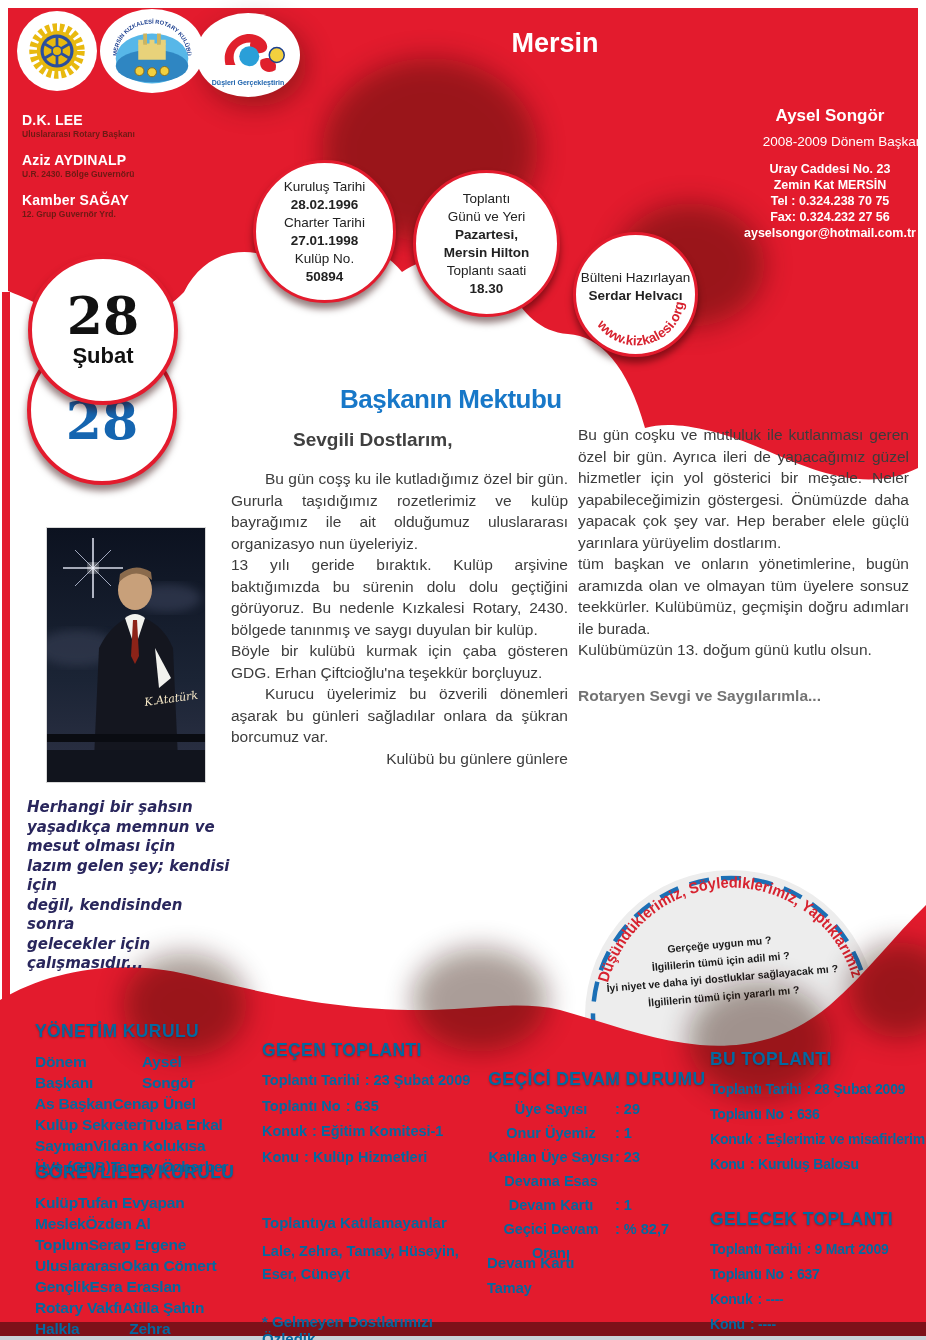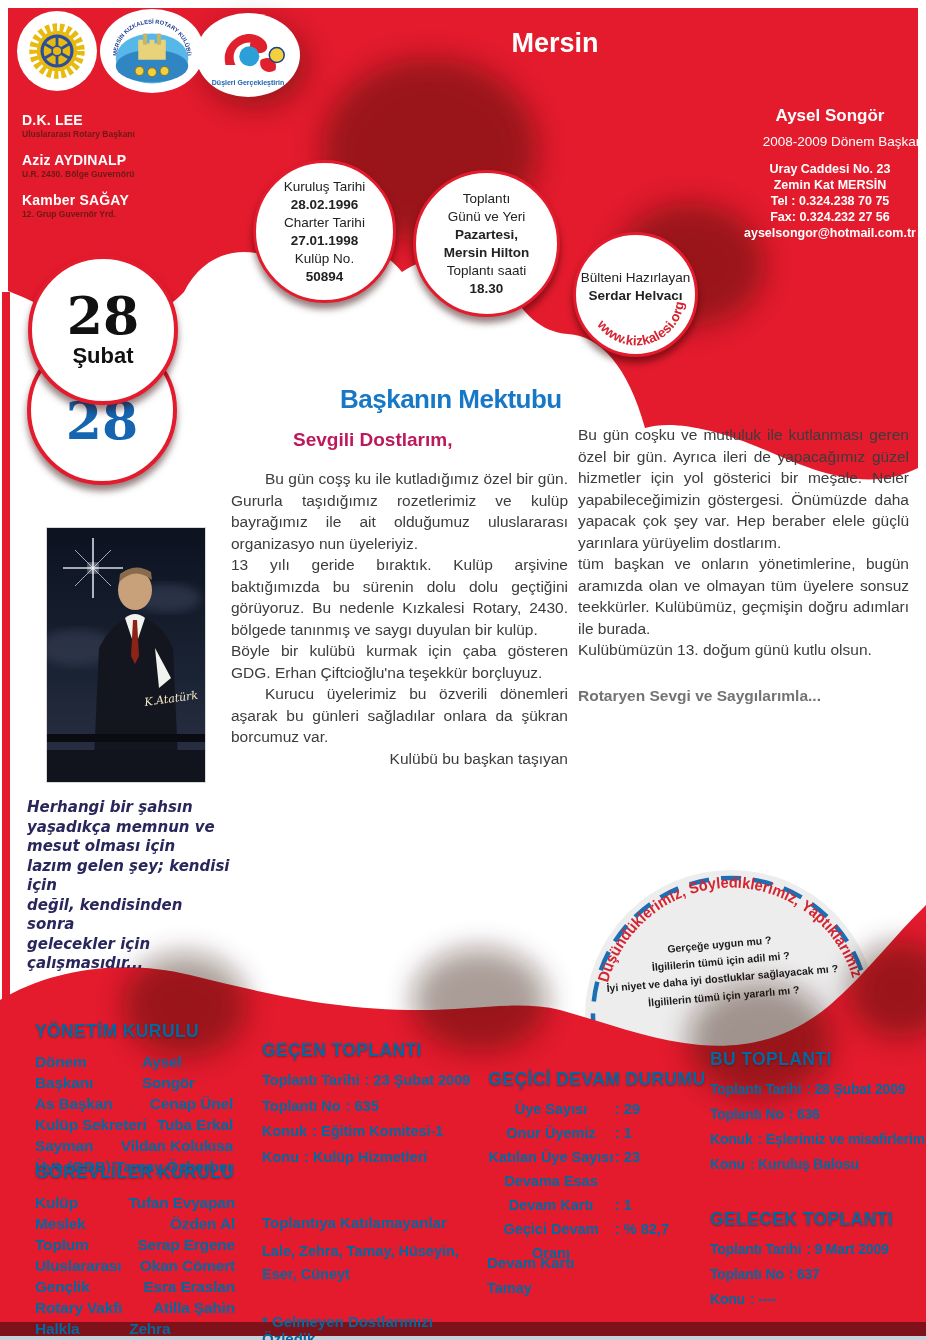--- a/index.html
+++ b/index.html
@@ -42,41 +42,41 @@
   .c-sayi{left:27px;top:335px;width:142px;height:142px;border-width:4px;z-index:3;}
   .c-subat{left:28px;top:255px;width:142px;height:142px;border-width:4px;z-index:4;}
   .big-num{font-family:"DejaVu Serif",serif;font-weight:bold;font-size:52px;line-height:50px;color:#111;}
   .c-subat .mon{font-size:22px;font-weight:bold;color:#111;margin-top:2px;}
   .c-sayi .sayi{font-size:19px;font-weight:bold;color:#1565b0;letter-spacing:.5px;}
   .c-sayi .big-num{color:#1565b0;}
 
   
   .letter-h{position:absolute;left:340px;top:384px;font-size:26px;font-weight:bold;
             color:#1878c8;letter-spacing:-.5px;z-index:3;}
-  .salut{position:absolute;left:293px;top:429px;font-size:19px;font-weight:bold;color:#be185d;z-index:3;}
+  .salut{position:absolute;left:293px;top:429px;font-size:19px;font-weight:bold;color:#404040;z-index:3;}
   .col{position:absolute;z-index:3;color:#3c3c3c;font-size:15.5px;line-height:21.5px;text-align:justify;}
   .col p{margin:0;}
   .col1{left:231px;top:468px;width:337px;}
   .col2{left:578px;top:424px;width:331px;}
   .ind{text-indent:34px;}
   .ta-r{text-align:right;}
   .closing{font-weight:bold;color:#737373;margin-top:24px !important;text-align:left;}
 
   
   .photo{position:absolute;left:46px;top:527px;width:160px;height:256px;z-index:3;
          border:1px solid #d8d8d8;box-sizing:border-box;}
   .quote{position:absolute;left:27px;top:798px;width:205px;z-index:3;white-space:pre-line;
          font:bold italic 15px/19.5px "DejaVu Sans",sans-serif;color:#29265c;}
 
   
   .f{position:absolute;z-index:4;color:#0369a1;}
   .sec-h{font-size:17.5px;font-weight:bold;letter-spacing:.4px;text-shadow:0 1px 2px rgba(60,0,0,.35);}
   .f-yonetim{left:35px;top:1021px;width:198px;}
   .f-gorevliler{left:35px;top:1162px;width:200px;}
-  .krow{display:flex;justify-content:space-between;font-weight:bold;font-size:15.5px;
+  .krow{display:flex;font-weight:bold;font-size:15.5px;
         line-height:21px;letter-spacing:-.2px;}
   .krows{margin-top:9px;}
   .f-gecen{left:262px;top:1040px;width:218px;}
   .mrows{margin-top:7px;}
   .mrow{font-size:14.5px;font-weight:bold;line-height:25.5px;white-space:nowrap;}
   .mrow .v{margin-left:5px;}
   .f-katil{left:262px;top:1214px;width:218px;}
   .f-katil .kh{font-size:15px;font-weight:bold;}
   .f-katil .nms{font-size:14.5px;font-weight:bold;line-height:23px;margin-top:9px;white-space:pre-line;}
   .f-katil .note{font-size:15px;font-weight:bold;margin-top:27px;}
@@ -302,21 +302,21 @@
 çalışmasıdır...</div>
 
   <div class="letter-h">Başkanın Mektubu</div>
   <div class="salut">Sevgili Dostlarım,</div>
 
   <div class="col col1">
     <p class="ind">Bu gün coşş ku ile kutladığımız özel bir gün. Gururla taşıdığımız rozetlerimiz ve kulüp bayrağımız ile ait olduğumuz uluslararası organizasyo nun üyeleriyiz.</p>
     <p>13 yılı geride bıraktık. Kulüp arşivine baktığımızda bu sürenin dolu dolu geçtiğini görüyoruz. Bu nedenle Kızkalesi Rotary, 2430. bölgede tanınmış ve saygı duyulan bir kulüp.</p>
     <p>Böyle bir kulübü kurmak için çaba gösteren GDG. Erhan Çiftcioğlu'na teşekkür borçluyuz.</p>
     <p class="ind">Kurucu üyelerimiz bu özverili dönemleri aşarak bu günleri sağladılar onlara da şükran borcumuz var.</p>
-    <p class="ta-r">Kulübü bu başkan taşıyan</p>
+    <p class="ta-r">Kulübü bu günlere günlere</p>
   </div>
 
   <div class="col col2">
     <p>Bu gün coşku ve mutluluk ile kutlanması geren özel bir gün. Ayrıca ileri de yapacağımız güzel hizmetler için yol gösterici bir meşale. Neler yapabileceğimizin göstergesi. Önümüzde daha yapacak çok şey var. Hep beraber elele güçlü yarınlara yürüyelim dostlarım.</p>
     <p>tüm başkan ve onların yönetimlerine, bugün aramızda olan ve olmayan tüm üyelere sonsuz teekkürler. Kulübümüz, geçmişin doğru adımları ile burada.</p>
     <p>Kulübümüzün 13. doğum günü kutlu olsun.</p>
     <p class="closing">Rotaryen Sevgi ve Saygılarımla...</p>
   </div>
 
   <div class="f f-yonetim">
@@ -439,17 +439,18 @@
       <div class="mrow"><span>Konuk</span><span class="v">:  Eşlerimiz ve misafirlerimiz</span></div>
       <div class="mrow"><span>Konu</span><span class="v">:  Kuruluş Balosu</span></div>
     </div>
   </div>
 
   <div class="f f-gelecek">
     <div class="sec-h">GELECEK TOPLANTI</div>
     <div class="mrows">
       <div class="mrow"><span>Toplantı Tarihi</span><span class="v">:  9 Mart 2009</span></div>
       <div class="mrow"><span>Toplantı No</span><span class="v">: 637</span></div>
+      <div class="mrow"><span>Konuk</span><span class="v">:  ----</span></div>
       <div class="mrow"><span>Konu</span><span class="v">:  ----</span></div>
     </div>
   </div>
 
 </div>
 
 </body></html>

